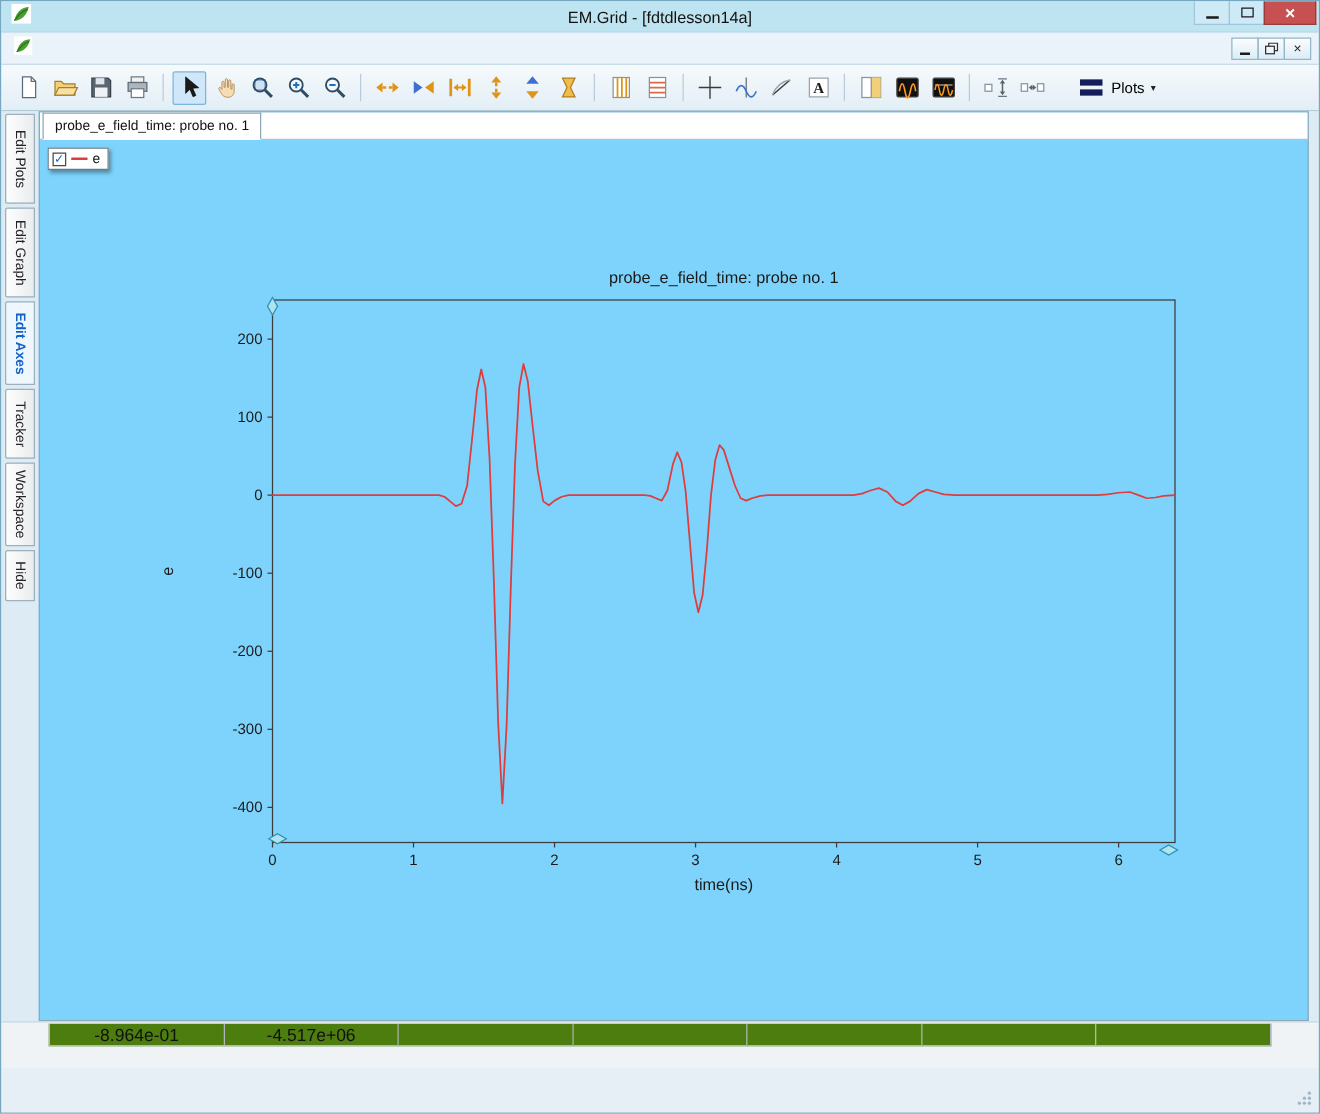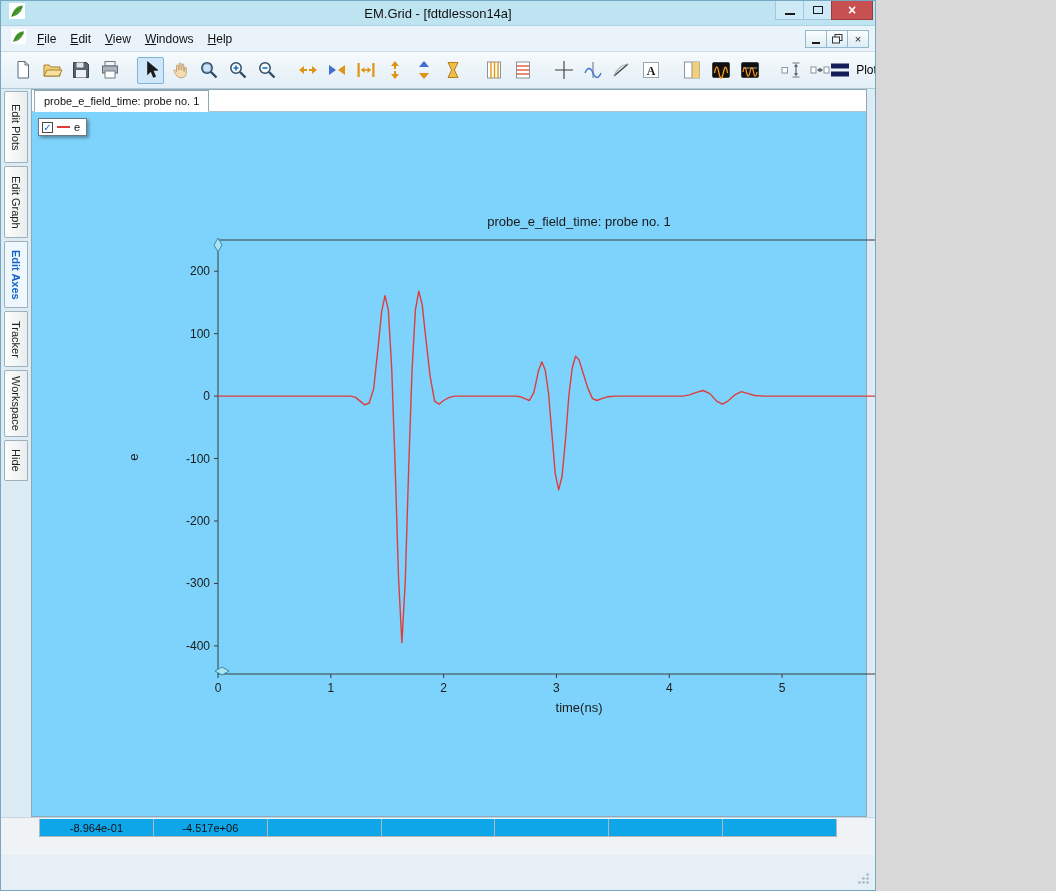--- a/index.html
+++ b/index.html
@@ -1,17 +1,17 @@
 <!DOCTYPE html>
 <html><head>
 <meta charset="utf-8">
 <style>
   * { box-sizing: border-box; margin: 0; padding: 0; }
   html,body { font-family: "Liberation Sans","DejaVu Sans",sans-serif; background:#d8d8d8; }
-  .app { position:relative; width:876px; height:891px; background:#cfe8f4; border:1px solid #76a7c0; overflow:hidden;text-decoration:underline; }
+  .app { position:relative; width:1056px; height:891px; background:#cfe8f4; border:1px solid #76a7c0; overflow:hidden;text-decoration:underline; }
 
   
   .titlebar { position:absolute; left:0; top:0; right:0; height:24px; background:#bfe4f1; display:flex; align-items:center; }
   .app-icon { margin-left:8px; z-index:2; }
   .title-text { position:absolute; left:0; right:0; text-align:center; font-size:13px; color:#111; }
   .win-buttons { position:absolute; right:2px; top:0; display:flex; z-index:3; }
   .win-btn { width:29px; height:19px; display:flex; align-items:center; justify-content:center; border:1px solid #9fc6da; border-top:none; background:#cdeaf6; margin-left:-1px; }
   .win-btn.close { width:42px; background:#c75050; border-color:#993b3b; color:#fff; font-size:14px; font-weight:bold; }
   .glyph-min { width:10px; height:2px; background:#1a1a1a; margin-top:8px; }
   .glyph-max { width:10px; height:8px; border:1px solid #1a1a1a; }
@@ -48,21 +48,21 @@
   .legend-line { width:13px; height:2px; background:#e03c3c; }
   .legend-label { font-size:11px; color:#111; }
 
   .chart-svg { position:absolute; left:68px; top:117px; font-family:"Liberation Sans","DejaVu Sans",sans-serif; }
 
   
   .statusbar { position:absolute; left:0; right:0; bottom:35px; height:38px; background:#eff3f6; border-top:1px solid #c6d6e0; padding:1px 38px 0 38px; }
   .status-row { display:flex; height:18px; }
   .status-header-cell { flex:1; display:flex; align-items:center; justify-content:center; font-size:11px; color:#111; background:#f1f1f1; border:1px solid #d4d4d4; border-left:none; }
   .status-header-cell:first-child { border-left:1px solid #d4d4d4; }
-  .status-value-cell { flex:1; display:flex; align-items:center; justify-content:center; font-size:11px; color:#111; background:#0ea5e9; border:1px solid #b0b8bd; border-left:none; border-top:none; }
+  .status-value-cell { flex:1; display:flex; align-items:center; justify-content:center; font-size:14px; color:#111; background:#4d7c0f; border:1px solid #b0b8bd; border-left:none; border-top:none; }
   .status-value-cell:first-child { border-left:1px solid #b0b8bd; }
 
   .bottomstrip { position:absolute; left:0; right:0; bottom:0; height:35px; background:#e6eff5; }
   .grip { position:absolute; right:5px; bottom:5px; }
 </style>
 </head>
 <body>
 
 <div class="app">
 
@@ -89,27 +89,20 @@
   </div>
 
   <div class="menubar">
     <span class="app-icon" style="margin-left:6px;margin-right:4px;">
       <svg width="15" height="15" viewBox="0 0 16 16">
           <rect width="16" height="16" fill="#ffffff"></rect>
           <path d="M2.5 13.5C4 5.5 9.5 2.5 14 2.5c-1 5.5-5.5 11-11.5 11z" fill="#4a9e2f"></path>
           <path d="M2.5 13.5C6 8.5 9.5 5.5 13 4.5" stroke="#2d6b1c" fill="none" stroke-width="0.9"></path>
         </svg>
     </span>
-    <div class="menu-items">
-        <div class="menu-item"><span class="u">F</span>ile</div>
-        <div class="menu-item"><span class="u">E</span>dit</div>
-        <div class="menu-item"><span class="u">V</span>iew</div>
-        <div class="menu-item"><span class="u">W</span>indows</div>
-        <div class="menu-item"><span class="u">H</span>elp</div>
-      </div>
     <div class="mdi-buttons">
       <div class="mdi-btn">
           <div class="glyph-min" style="margin-top:7px;width:8px;"></div>
         </div>
       <div class="mdi-btn">
         <svg width="11" height="10">
             <rect x="3" y="0.5" width="7" height="6" fill="none" stroke="#333"></rect>
             <rect x="0.5" y="3" width="7" height="6" fill="#eef6fa" stroke="#333"></rect>
           </svg>
       </div>

